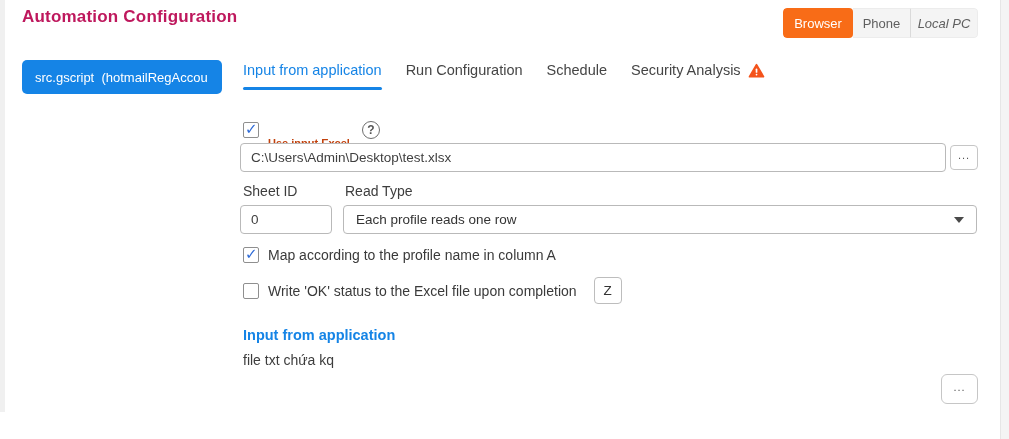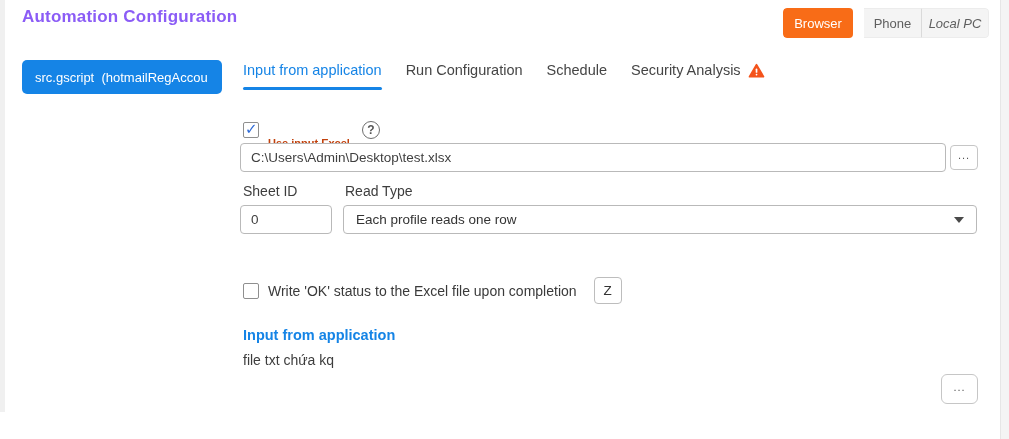--- a/index.html
+++ b/index.html
@@ -9,26 +9,26 @@
     -webkit-font-smoothing: antialiased;
   }
   .page {
     position:relative; width:1009px; height:439px; background:#ffffff; overflow:hidden;
   }
   
   .left-strip { position:absolute; left:0; top:0; width:5px; height:412px; background:#f0f0f0; }
   .v-scrollbar { position:absolute; left:1000px; top:0; width:9px; height:439px; background:#f4f4f4; border-left:1px solid #e6e6e6; }
 
   
-  .title { position:absolute; left:22px; top:7px; font-size:17px; font-weight:700; color:#8b5cf6; letter-spacing:.2px; }
+  .title { position:absolute; left:22px; top:7px; font-size:17px; font-weight:700; color:#be185d; letter-spacing:.2px; }
   .segmented { position:absolute; left:783px; top:8px; height:30px; display:flex; border-radius:4px; overflow:hidden; }
   .seg { height:30px; border:none; font-family:inherit; font-size:13px; cursor:pointer; padding:0; }
   .seg.active { width:70px; background:#f86c17; color:#ffffff; border-radius:4px; position:relative; z-index:2;text-align:center; }
   .seg.gray { background:#f4f4f4; color:#5f5f5f; border-top:1px solid #ececec; border-bottom:1px solid #ececec; }
-  .seg.phone { width:57px;margin-left:11px; }
+  .seg.phone { width:57px; }
   .seg.local { width:68px; border-left:1px solid #dadada; border-right:1px solid #ececec; border-radius:0 4px 4px 0;font-style:italic; }
 
   
   .script-btn {
     position:absolute; left:22px; top:60px; width:200px; height:34px;
     background:#1584e6; color:#fff; border:none; border-radius:5px;
     font-family:inherit; font-size:13px; text-align:left; padding-left:13px;
     white-space:pre; overflow:hidden; cursor:pointer;
   }
 
@@ -133,20 +133,24 @@
   <div class="field-label" style="left:243px; top:183px;">Sheet ID</div>
   <div class="field-label" style="left:345px; top:183px;">Read Type</div>
 
   <input class="text-input" style="left: 240px; top: 205px; width: 92px;" value="0">
 
   <div class="select">
     <span>Each profile reads one row</span>
     <span class="caret"></span>
   </div>
 
+  <div class="check-row" style="left:243px; top:247px;">
+    <span class="cb checked"></span>
+    <span>Map according to the profile name in column A</span>
+  </div>
 
   <div class="check-row" style="left:243px; top:277px; height:27px;">
     <span class="cb"></span>
     <span>Write 'OK' status to the Excel file upon completion</span>
     <input class="z-input" value="Z" style="">
   </div>
 
   <div class="section-heading">Input from application</div>
   <div class="field-label" style="left:243px; top:352px;">file txt chứa kq</div>
 

